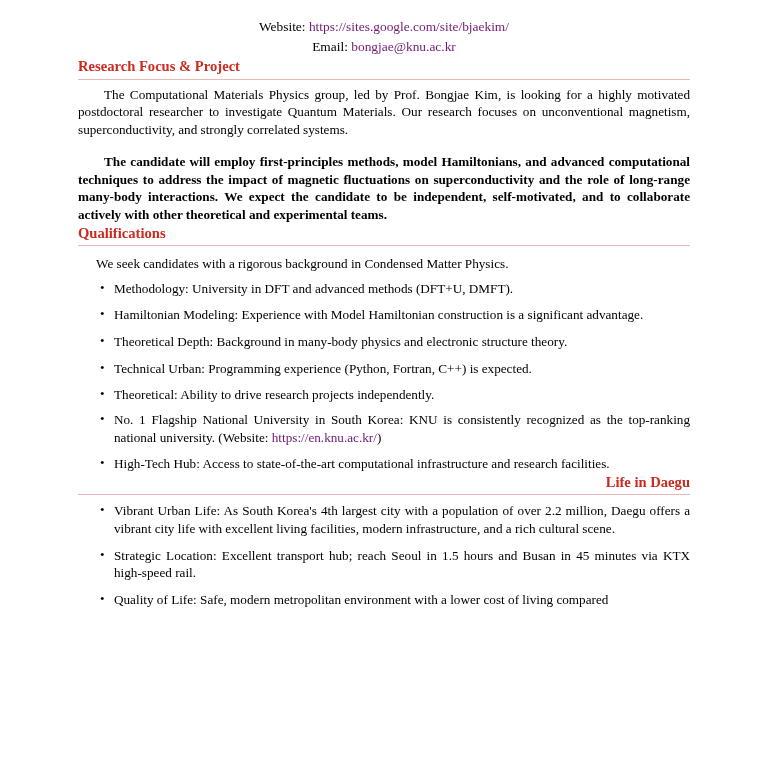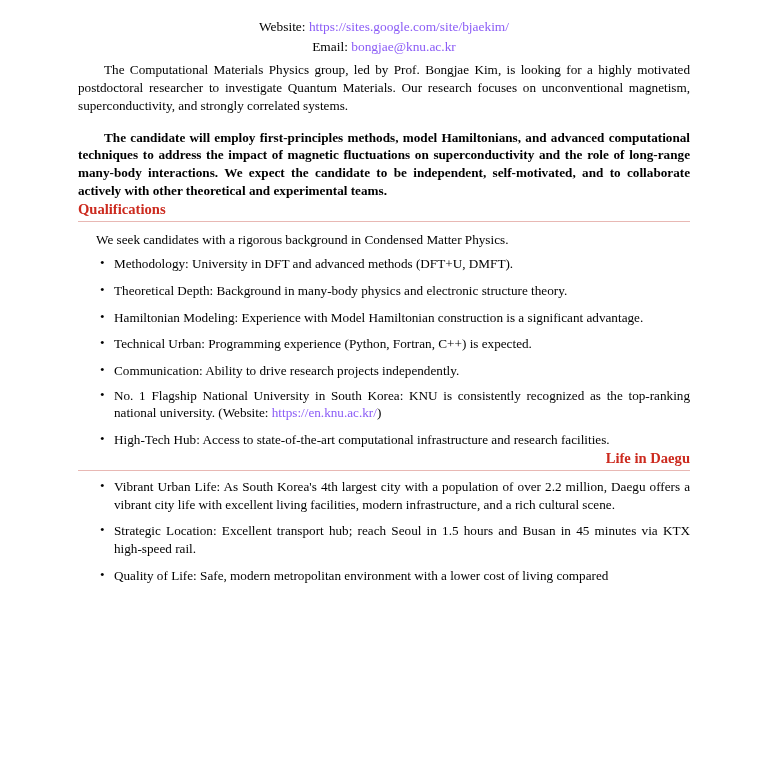--- a/index.html
+++ b/index.html
@@ -28,21 +28,21 @@
     margin-top: 8px;
     font-size: 13.4px;
   }
   .contact .line {
     margin-bottom: 2px;
   }
   .link {
     color: #cc2a1e;
     text-decoration: none;
   }
-  a.link { color: #8b5cf6; }
+  a.link { color: #701a75; }
   h2.section {
     color: #cc2a1e;
     font-size: 14.6px;
     font-weight: bold;
     margin: 0 0 3px 0;
     padding: 0 0 2px 0;
     border-bottom: 0.8px solid #e8b8b4;
     font-family: "Liberation Serif", serif;
   }
   .sec-focus { margin-top: 44px; }
@@ -96,31 +96,32 @@
     <div class="line">
       <span>Website:</span>
       <a class="link" href="#">https://sites.google.com/site/bjaekim/</a>
     </div>
     <div class="line">
       <span>Email:</span>
       <a class="link" href="#">bongjae@knu.ac.kr</a>
     </div>
   </div>
 
+  <h2 class="section sec-focus">Research Focus &amp; Project</h2>
   <p class="para"><span>The </span><span class="b">Computational Materials Physics group</span><span>, led by </span><span class="b">Prof. Bongjae Kim</span><span>, is looking for a highly motivated postdoctoral researcher to investigate </span><span class="b">Quantum Materials</span><span>. Our research focuses on unconventional magnetism, superconductivity, and strongly correlated systems.</span></p>
   <p class="para second">The candidate will employ first-principles methods, model Hamiltonians, and advanced computational techniques to address the impact of magnetic fluctuations on superconductivity and the role of long-range many-body interactions. We expect the candidate to be independent, self-motivated, and to collaborate actively with other theoretical and experimental teams.</p>
 
   <h2 class="section sec-qual">Qualifications</h2>
   <div class="lead"><span>We seek candidates with a rigorous background in </span><span class="b">Condensed Matter Physics</span><span>.</span></div>
   <ul class="bullets">
     <li><span class="b">Methodology:</span><span> University in </span><span class="b">DFT</span><span> and advanced methods (DFT+U, DMFT).</span></li>
+    <li><span class="b">Hamiltonian Modeling:</span><span> Experience with </span><span class="b">Model Hamiltonian</span><span> construction is a significant advantage.</span></li>
     <li><span class="b">Theoretical Depth:</span><span> Background in many-body physics and electronic structure theory.</span><span class="b"></span><span></span></li>
-    <li><span class="b">Hamiltonian Modeling:</span><span> Experience with </span><span class="b">Model Hamiltonian</span><span> construction is a significant advantage.</span></li>
     <li><span class="b">Technical Urban:</span><span> Programming experience (Python, Fortran, C++) is expected.</span><span class="b"></span><span></span></li>
-    <li><span class="b">Communication:</span><span> Ability to drive research projects independently.</span><span class="b"></span><span></span></li>
+    <li><span class="b">Theoretical:</span><span> Ability to drive research projects independently.</span><span class="b"></span><span></span></li>
   </ul>
 
   <ul class="bullets why-list">
     <li><span class="b">No. 1 Flagship National University in South Korea:</span><span> KNU is consistently recognized as the top-ranking national university. (Website: </span><a class="link" href="#">https://en.knu.ac.kr/</a><span>)</span></li>
     <li><span class="b">High-Tech Hub:</span><span> Access to state-of-the-art computational infrastructure and research facilities.</span></li>
   </ul>
 
   <h2 class="section sec-life">Life in Daegu</h2>
   <ul class="bullets life-list">
     <li><span class="b">Vibrant Urban Life:</span><span> As South Korea's </span><span class="b">4th largest city</span><span> with a population of over </span><span class="b">2.2 million</span><span>, Daegu offers a vibrant city life with excellent living facilities, modern infrastructure, and a rich cultural scene.</span></li>

